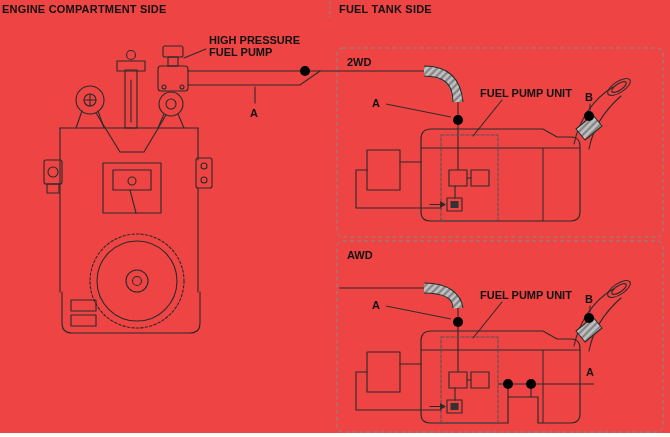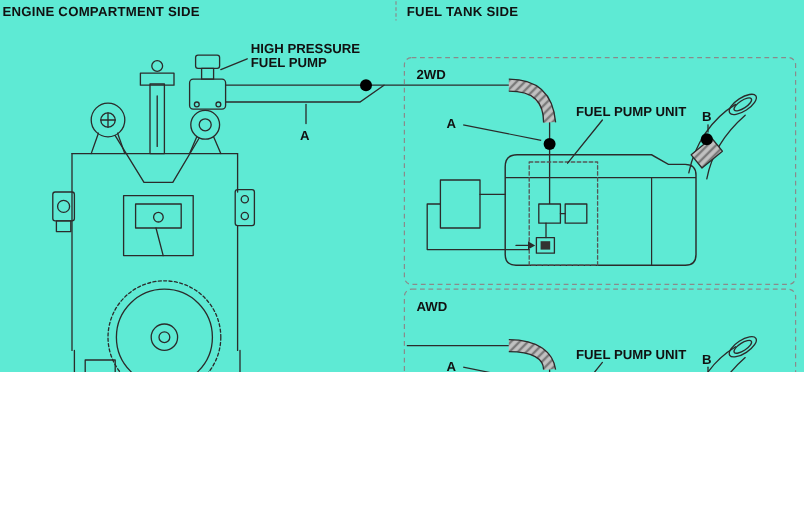--- a/index.html
+++ b/index.html
@@ -1,20 +1,20 @@
 <!DOCTYPE html>
 <html><head>
 <meta charset="utf-8">
 <style>
   html, body { margin: 0; padding: 0; background: #ffffff; }
   .page {
     position: relative;
     width: 670px;
-    height: 310px;
-    background: #5eead4;
+    height: 433px;
+    background: #ef4444;
     overflow: hidden;
     font-family: "Liberation Sans", sans-serif;
   }
   svg { display: block; }
   text {
     font-family: "Liberation Sans", sans-serif;
     font-weight: bold;
     font-size: 11px;
     fill: #111111;
   }

